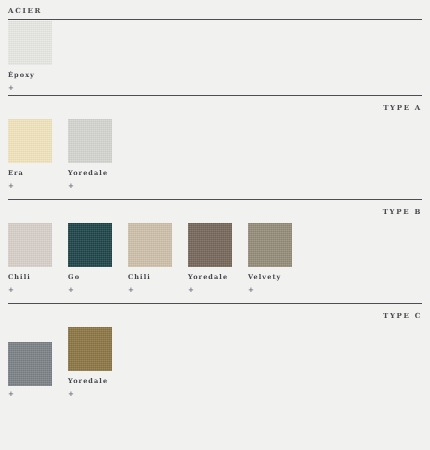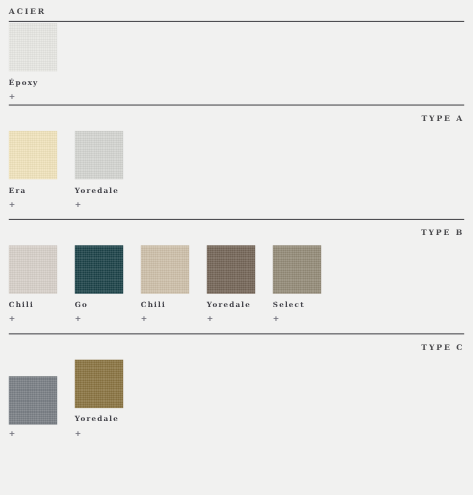--- a/index.html
+++ b/index.html
@@ -145,21 +145,21 @@
             <div class="swatch-label">Chili</div>
             <div class="swatch-plus">+</div>
           </div>
           <div class="swatch-cell">
             <div class="swatch-chip" style="background: rgb(117, 102, 88);"></div>
             <div class="swatch-label">Yoredale</div>
             <div class="swatch-plus">+</div>
           </div>
           <div class="swatch-cell">
             <div class="swatch-chip" style="background: rgb(148, 139, 120);"></div>
-            <div class="swatch-label">Select</div>
+            <div class="swatch-label">Velvety</div>
             <div class="swatch-plus">+</div>
           </div>
         </div>
         <div class="rule" style="margin-top: 9px;"></div>
         <div class="sub-title">TYPE C</div>
         <div class="swatch-row">
           <div class="swatch-cell">
             <div class="swatch-chip" style="background: rgb(123, 128, 134);"></div>
             <div class="swatch-plus">+</div>
           </div>

